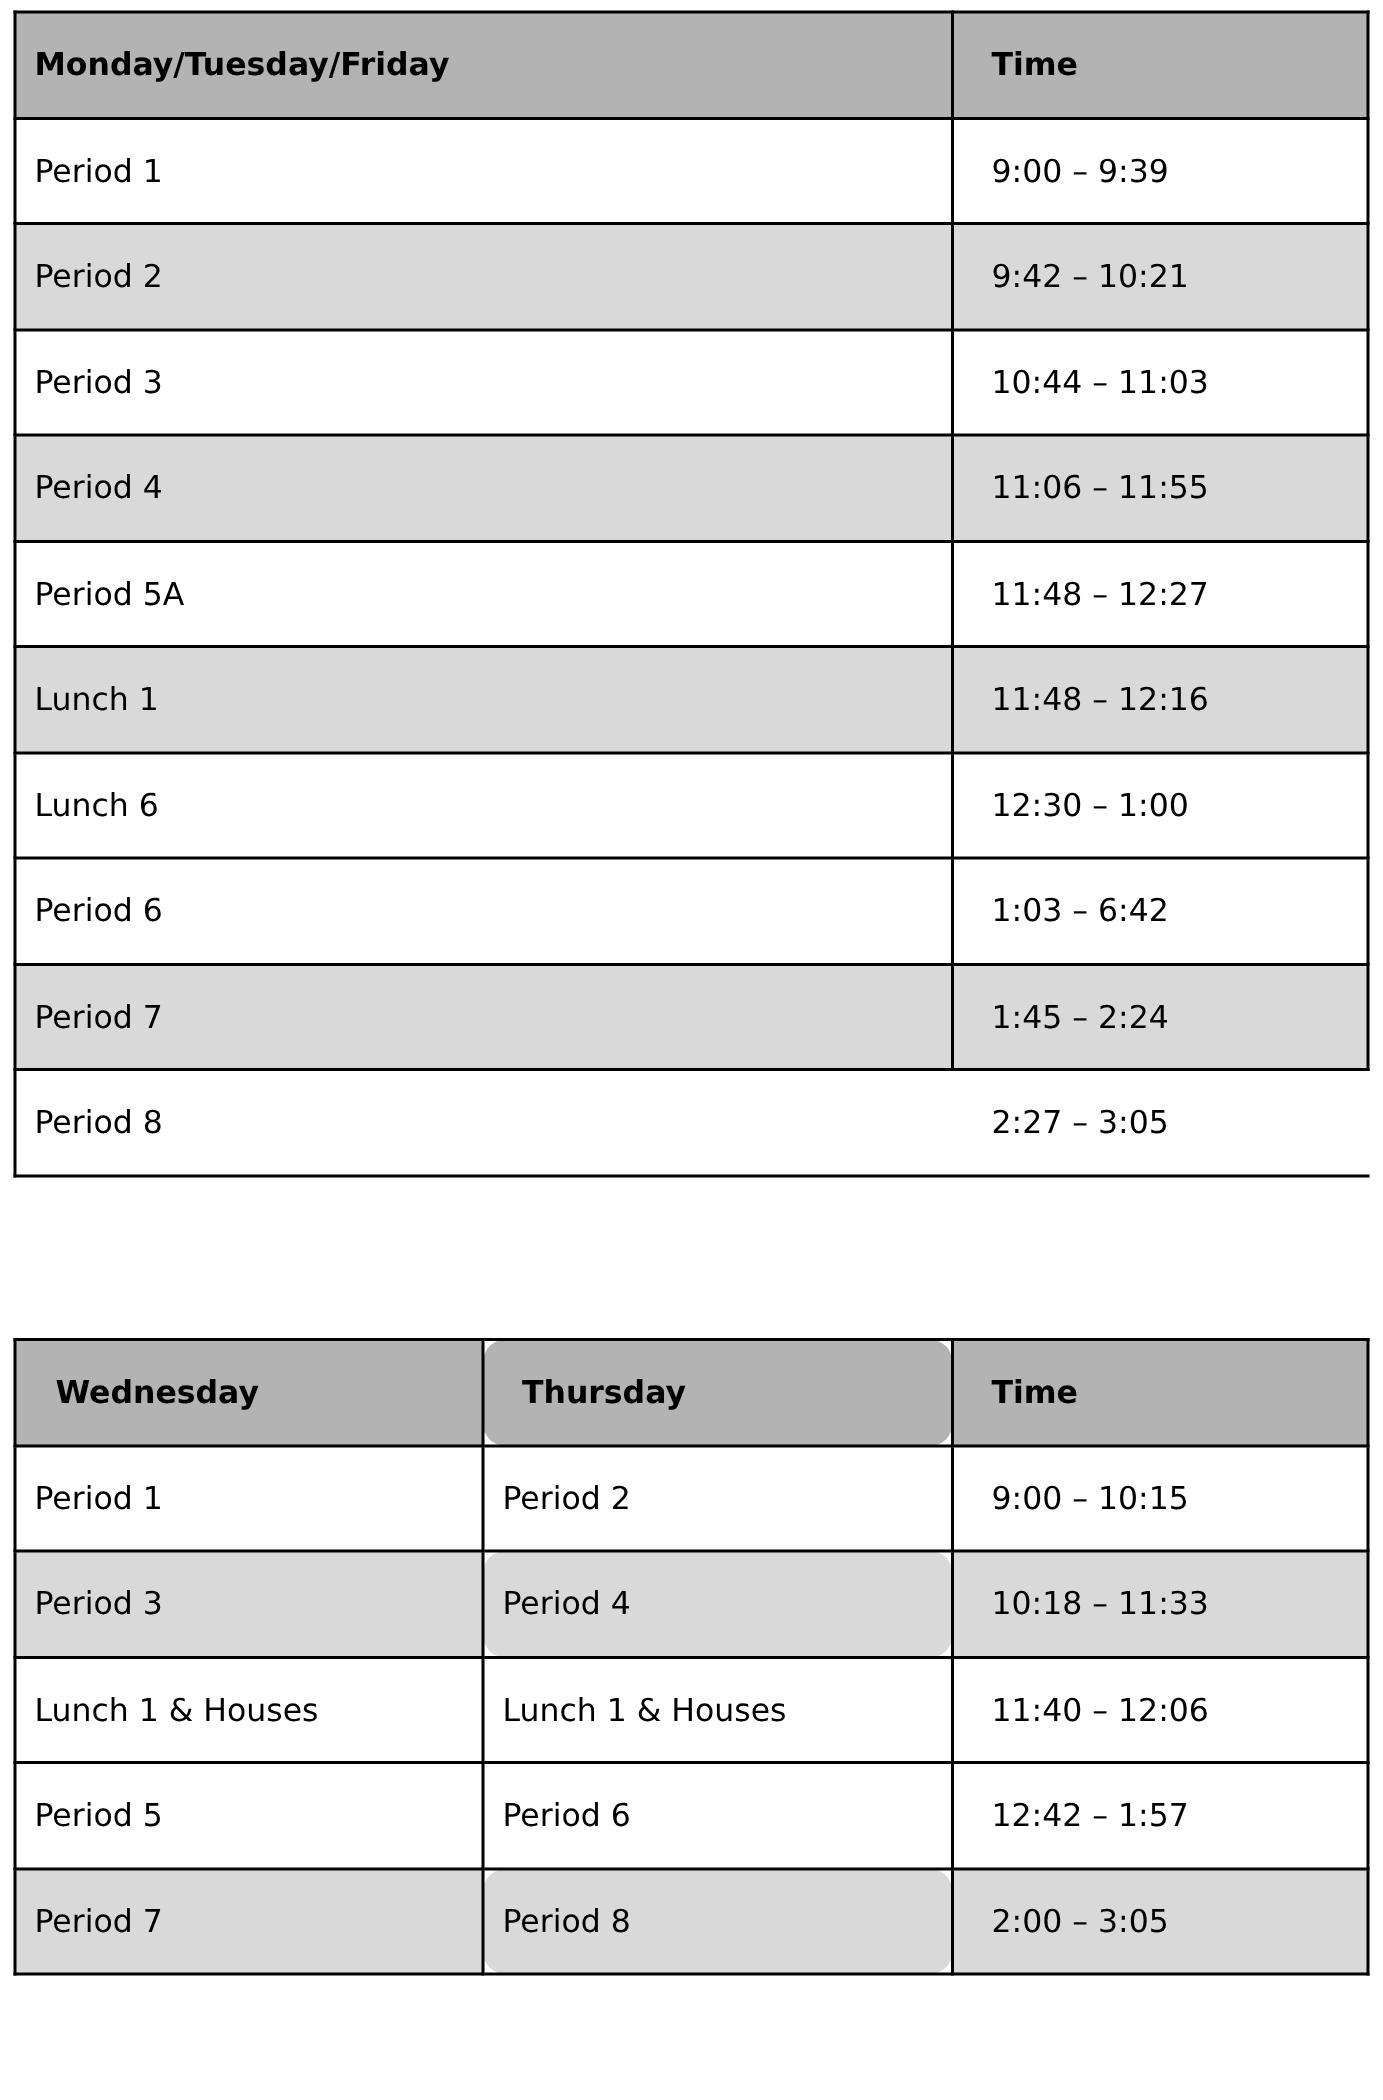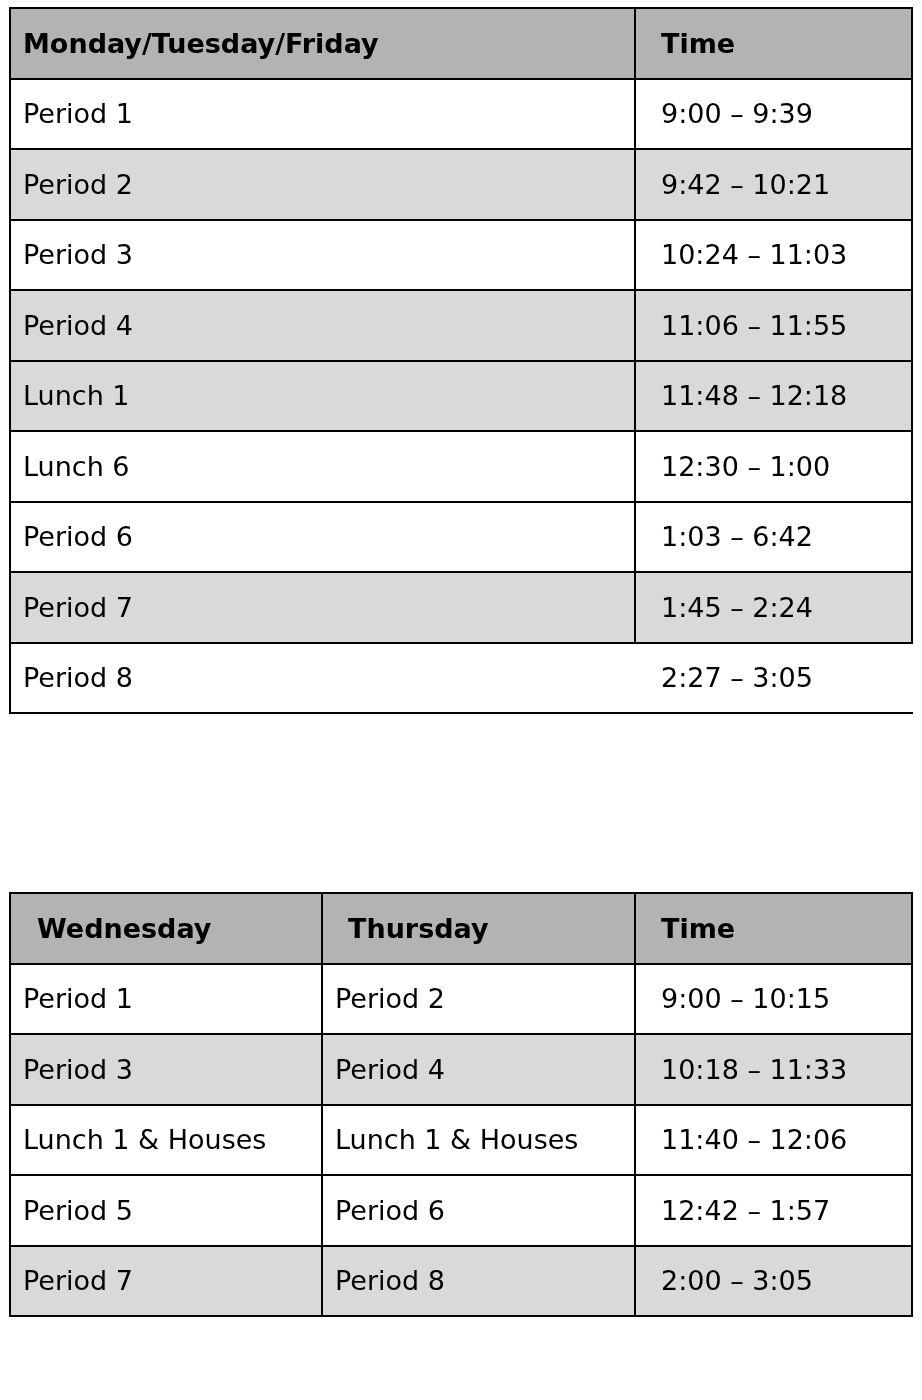--- a/index.html
+++ b/index.html
@@ -1,30 +1,30 @@
 <!DOCTYPE html>
 <html><head>
 <meta charset="utf-8">
 <style>
   html, body { margin:0; padding:0; background:#ffffff; }
   body { width:922px; height:1400px; position:relative; font-family:"DejaVu Sans", sans-serif; color:#000; overflow:hidden; }
   table { border-collapse:collapse; position:absolute; left:9px; table-layout:fixed; }
-  td, th { border:2px solid #000; font-size:27px; text-align:left; padding:0 0 0 12px; height:66.5px; box-sizing:border-box; white-space:nowrap; font-weight:normal; }
+  td, th { border:2px solid #000; font-size:21px; text-align:left; padding:0 0 0 12px; height:66.5px; box-sizing:border-box; white-space:nowrap; font-weight:normal; }
   th { font-weight:bold; background:#b3b3b3; }
   tr.shade td { background:#d9d9d9; }
   #t1 { top:7px; width:902px; }
   #t1 td, #t1 th { height:70.5px; }
   #t1 .c1 { width:625px; }
   #t1 .c2 { width:277px; padding-left:25px; }
   #t1 tr:last-child td { border-right-color:transparent; border-left-color:#000; }
   #t1 tr:last-child td.c1 { border-left:2px solid #000; }
   #t2 { top:892px; width:902px; }
   #t2 td, #t2 th { height:70.5px; }
   #t2 .c1 { width:312px; }
-  #t2 .c2 { width:313px; }
+  #t2 .c2 { width:313px;border-radius:15px; }
   #t2 .c3 { width:277px; padding-left:25px; }
   #t2 th.c1 { padding-left:26px; }
   #t2 th.c2 { padding-left:25px; }
 </style>
 </head>
 <body>
 
 <table id="t1">
   <thead>
     <tr>
@@ -36,29 +36,33 @@
       <tr>
         <td class="c1">Period 1</td>
         <td class="c2">9:00 – 9:39</td>
       </tr>
       <tr class="shade">
         <td class="c1">Period 2</td>
         <td class="c2">9:42 – 10:21</td>
       </tr>
       <tr>
         <td class="c1">Period 3</td>
-        <td class="c2">10:24 – 11:03</td>
+        <td class="c2">10:44 – 11:03</td>
       </tr>
       <tr class="shade">
         <td class="c1">Period 4</td>
         <td class="c2">11:06 – 11:55</td>
       </tr>
+      <tr>
+        <td class="c1">Period 5A</td>
+        <td class="c2">11:48 – 12:27</td>
+      </tr>
       <tr class="shade">
         <td class="c1">Lunch 1</td>
-        <td class="c2">11:48 – 12:18</td>
+        <td class="c2">11:48 – 12:16</td>
       </tr>
       <tr>
         <td class="c1">Lunch 6</td>
         <td class="c2">12:30 – 1:00</td>
       </tr>
       <tr>
         <td class="c1">Period 6</td>
         <td class="c2">1:03 – 6:42</td>
       </tr>
       <tr class="shade">

